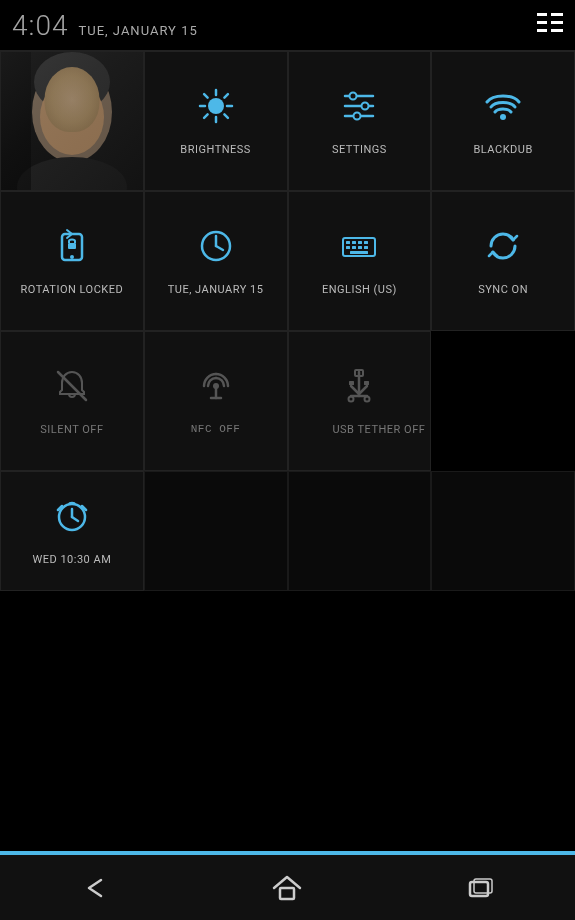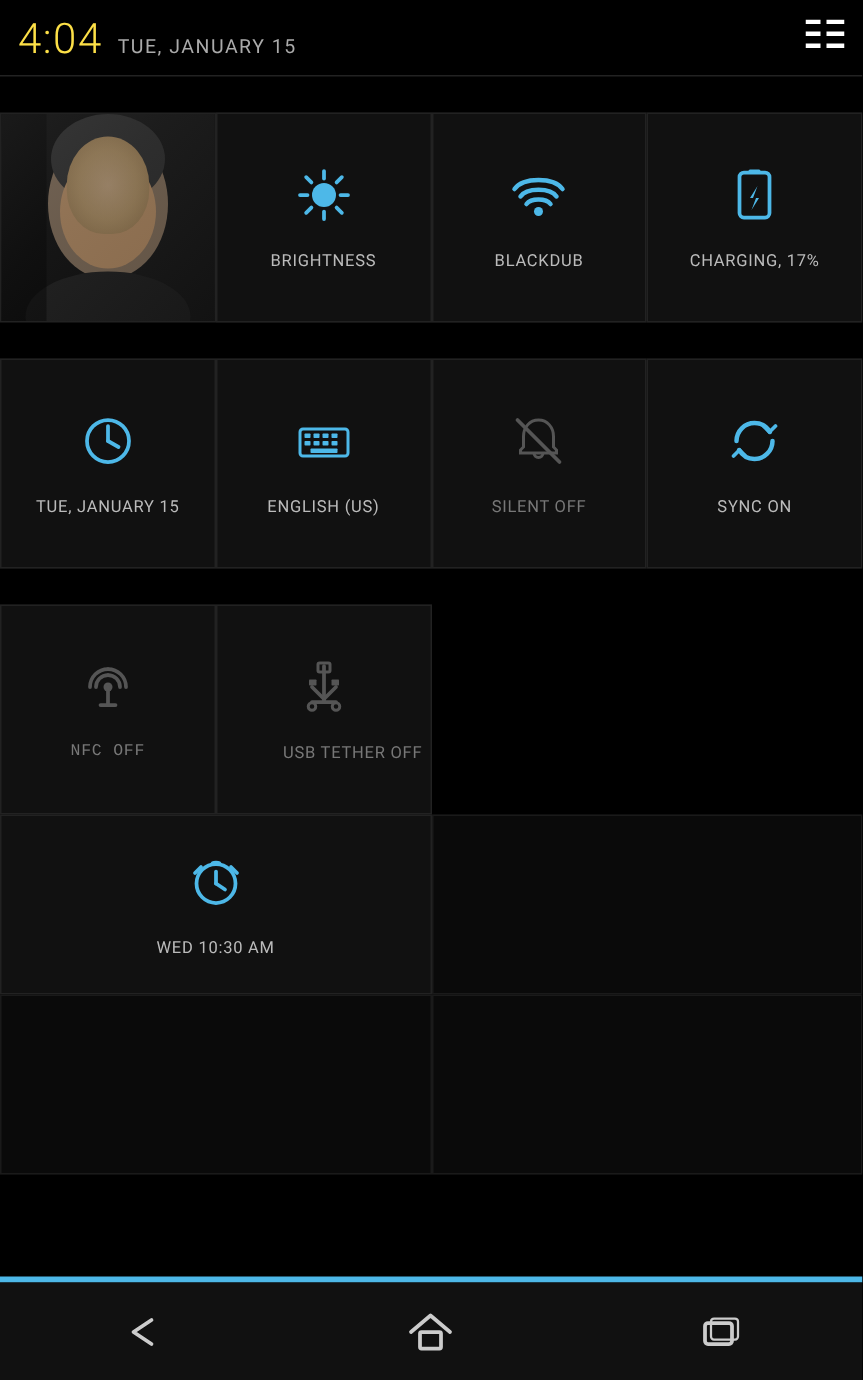--- a/index.html
+++ b/index.html
@@ -18,21 +18,21 @@
       height: 50px;
       background: #000;
       display: flex;
       align-items: center;
       justify-content: space-between;
       padding: 0 12px;
       position: relative;
       z-index: 10;
     }
     #time {
-      color: #fde047;
+      color: #a3a3a3;
       font-size: 28px;
       font-weight: 300;
       letter-spacing: 1px;
     }
     #date-status {
       color: #aaa;
       font-size: 13px;
       letter-spacing: 1px;
     }
     #menu-icon {
@@ -53,21 +53,20 @@
     .grid-cell {
       background: #111;
       border: 1px solid #222;
       display: flex;
       flex-direction: column;
       align-items: center;
       justify-content: center;
       height: 140px;
       cursor: pointer;
       position: relative;
-      margin-top: 24px;
     }
 
     
     #profile-cell {
       background: #000;
       padding: 0;
       overflow: hidden;
     }
     #profile-img {
       width: 100%;
@@ -113,21 +112,21 @@
       text-align: center;
       letter-spacing: 0.5px;
       text-transform: uppercase;
       line-height: 1.2;
     }
 
     
     #bottom-section {
       width: 575px;
       display: grid;
-      grid-template-columns: repeat(2, 1fr);
+      grid-template-columns: repeat(4, 1fr);
     }
     #alarm-cell {
       background: #111;
       border: 1px solid #222;
       display: flex;
       flex-direction: column;
       align-items: center;
       justify-content: center;
       height: 120px;
       cursor: pointer;
@@ -229,47 +228,61 @@
         <line x1="31" y1="20" x2="36" y2="20" stroke="#4db8e8" stroke-width="2.5" stroke-linecap="round"></line>
         <line x1="8.1" y1="8.1" x2="11.6" y2="11.6" stroke="#4db8e8" stroke-width="2.5" stroke-linecap="round"></line>
         <line x1="28.4" y1="28.4" x2="31.9" y2="31.9" stroke="#4db8e8" stroke-width="2.5" stroke-linecap="round"></line>
         <line x1="31.9" y1="8.1" x2="28.4" y2="11.6" stroke="#4db8e8" stroke-width="2.5" stroke-linecap="round"></line>
         <line x1="11.6" y1="28.4" x2="8.1" y2="31.9" stroke="#4db8e8" stroke-width="2.5" stroke-linecap="round"></line>
       </svg>
     </div>
     <div class="cell-label">BRIGHTNESS</div>
   </div>
 
+  <div class="grid-cell">
+    <div class="cell-icon icon-blue">
+      <svg viewBox="0 0 40 40" fill="none">
+
+        <line x1="6" y1="10" x2="34" y2="10" stroke="#4db8e8" stroke-width="2.5" stroke-linecap="round"></line>
+        <line x1="6" y1="20" x2="34" y2="20" stroke="#4db8e8" stroke-width="2.5" stroke-linecap="round"></line>
+        <line x1="6" y1="30" x2="34" y2="30" stroke="#4db8e8" stroke-width="2.5" stroke-linecap="round"></line>
+        <circle cx="14" cy="10" r="3.5" fill="#111" stroke="#4db8e8" stroke-width="2"></circle>
+        <circle cx="26" cy="20" r="3.5" fill="#111" stroke="#4db8e8" stroke-width="2"></circle>
+        <circle cx="18" cy="30" r="3.5" fill="#111" stroke="#4db8e8" stroke-width="2"></circle>
+      </svg>
+    </div>
+    <div class="cell-label">SETTINGS</div>
+  </div>
 
   <div class="grid-cell">
     <div class="cell-icon icon-blue">
       <svg viewBox="0 0 40 40" fill="none">
         <path d="M4 16 C10 8, 30 8, 36 16" stroke="#4db8e8" stroke-width="3" stroke-linecap="round" fill="none"></path>
         <path d="M8 21 C12 15, 28 15, 32 21" stroke="#4db8e8" stroke-width="3" stroke-linecap="round" fill="none"></path>
         <path d="M12 26 C15 22, 25 22, 28 26" stroke="#4db8e8" stroke-width="3" stroke-linecap="round" fill="none"></path>
         <circle cx="20" cy="31" r="3" fill="#4db8e8"></circle>
       </svg>
     </div>
     <div class="cell-label">BLACKDUB</div>
   </div>
 
-
-  <div class="grid-cell">
-    <div class="cell-icon icon-blue">
-      <svg viewBox="0 0 40 40" fill="none">
-
-        <rect x="10" y="5" width="20" height="30" rx="3" stroke="#4db8e8" stroke-width="2.5"></rect>
-
-        <rect x="16" y="3" width="8" height="3" rx="1" fill="#4db8e8"></rect>
-
-        <path d="M22 14 L17 22 L21 22 L18 30 L23 22 L19 22 Z" fill="#4db8e8"></path>
-      </svg>
-    </div>
-    <div class="cell-label">CHARGING, 17%</div>
-  </div>
+  <div class="grid-cell">
+    <div class="cell-icon icon-blue">
+      <svg viewBox="0 0 40 40" fill="none">
+        <rect x="10" y="8" width="20" height="26" rx="3" stroke="#4db8e8" stroke-width="2.5"></rect>
+        <circle cx="20" cy="31" r="2" fill="#4db8e8"></circle>
+        <path d="M15 4 L20 8 L15 12" stroke="#4db8e8" stroke-width="2" fill="none" stroke-linecap="round"></path>
+
+        <rect x="16" y="17" width="8" height="6" rx="1" fill="#4db8e8"></rect>
+        <path d="M17 17 V15 C17 13, 23 13, 23 15 V17" stroke="#4db8e8" stroke-width="2" fill="none"></path>
+      </svg>
+    </div>
+    <div class="cell-label">ROTATION LOCKED</div>
+  </div>
+
 
 
 
   <div class="grid-cell">
     <div class="cell-icon icon-blue">
       <svg viewBox="0 0 40 40" fill="none">
         <circle cx="20" cy="20" r="14" stroke="#4db8e8" stroke-width="2.5"></circle>
         <line x1="20" y1="20" x2="20" y2="10" stroke="#4db8e8" stroke-width="2.5" stroke-linecap="round"></line>
         <line x1="20" y1="20" x2="27" y2="24" stroke="#4db8e8" stroke-width="2.5" stroke-linecap="round"></line>
       </svg>
@@ -294,41 +307,41 @@
         <rect x="25" y="20" width="4" height="3" rx="0.5" fill="#4db8e8"></rect>
 
         <rect x="11" y="25" width="18" height="3" rx="0.5" fill="#4db8e8"></rect>
       </svg>
     </div>
     <div class="cell-label">ENGLISH (US)</div>
   </div>
 
 
   <div class="grid-cell">
-    <div class="cell-icon" style="color:#555;">
-      <svg viewBox="0 0 40 40" fill="none">
-
-        <path d="M20 6 C14 6, 10 11, 10 17 L10 24 L8 26 L8 28 L32 28 L32 26 L30 24 L30 17 C30 11, 26 6, 20 6Z" stroke="#555" stroke-width="2" fill="none"></path>
-        <path d="M17 28 C17 29.7, 18.3 31, 20 31 C21.7 31, 23 29.7, 23 28" stroke="#555" stroke-width="2" fill="none"></path>
-        <line x1="6" y1="6" x2="34" y2="34" stroke="#555" stroke-width="2.5" stroke-linecap="round"></line>
-      </svg>
-    </div>
-    <div class="cell-label" style="color:#777;">SILENT OFF</div>
-  </div>
-
-  <div class="grid-cell">
     <div class="cell-icon icon-blue">
       <svg viewBox="0 0 40 40" fill="none">
         <path d="M8 20 C8 13.4, 13.4 8, 20 8 C24.4 8, 28.2 10.4, 30.2 14" stroke="#4db8e8" stroke-width="3" stroke-linecap="round" fill="none"></path>
         <path d="M26 10 L30 14 L34 10" stroke="#4db8e8" stroke-width="2.5" stroke-linecap="round" stroke-linejoin="round" fill="none"></path>
         <path d="M32 20 C32 26.6, 26.6 32, 20 32 C15.6 32, 11.8 29.6, 9.8 26" stroke="#4db8e8" stroke-width="3" stroke-linecap="round" fill="none"></path>
         <path d="M14 30 L10 26 L6 30" stroke="#4db8e8" stroke-width="2.5" stroke-linecap="round" stroke-linejoin="round" fill="none"></path>
       </svg>
     </div>
     <div class="cell-label">SYNC ON</div>
+  </div>
+
+  <div class="grid-cell">
+    <div class="cell-icon" style="color:#555;">
+      <svg viewBox="0 0 40 40" fill="none">
+
+        <path d="M20 6 C14 6, 10 11, 10 17 L10 24 L8 26 L8 28 L32 28 L32 26 L30 24 L30 17 C30 11, 26 6, 20 6Z" stroke="#555" stroke-width="2" fill="none"></path>
+        <path d="M17 28 C17 29.7, 18.3 31, 20 31 C21.7 31, 23 29.7, 23 28" stroke="#555" stroke-width="2" fill="none"></path>
+        <line x1="6" y1="6" x2="34" y2="34" stroke="#555" stroke-width="2.5" stroke-linecap="round"></line>
+      </svg>
+    </div>
+    <div class="cell-label" style="color:#777;">SILENT OFF</div>
   </div>
 
   <div class="grid-cell">
     <div class="cell-icon" style="color:#555;">
       <svg viewBox="0 0 40 40" fill="none">
 
         <path d="M12 20 C12 15.6, 15.6 12, 20 12" stroke="#555" stroke-width="2.5" stroke-linecap="round" fill="none"></path>
         <path d="M28 20 C28 15.6, 24.4 12, 20 12" stroke="#555" stroke-width="2.5" stroke-linecap="round" fill="none"></path>
         <path d="M8 20 C8 13.4, 13.4 8, 20 8" stroke="#555" stroke-width="2.5" stroke-linecap="round" fill="none"></path>
         <path d="M32 20 C32 13.4, 26.6 8, 20 8" stroke="#555" stroke-width="2.5" stroke-linecap="round" fill="none"></path>

